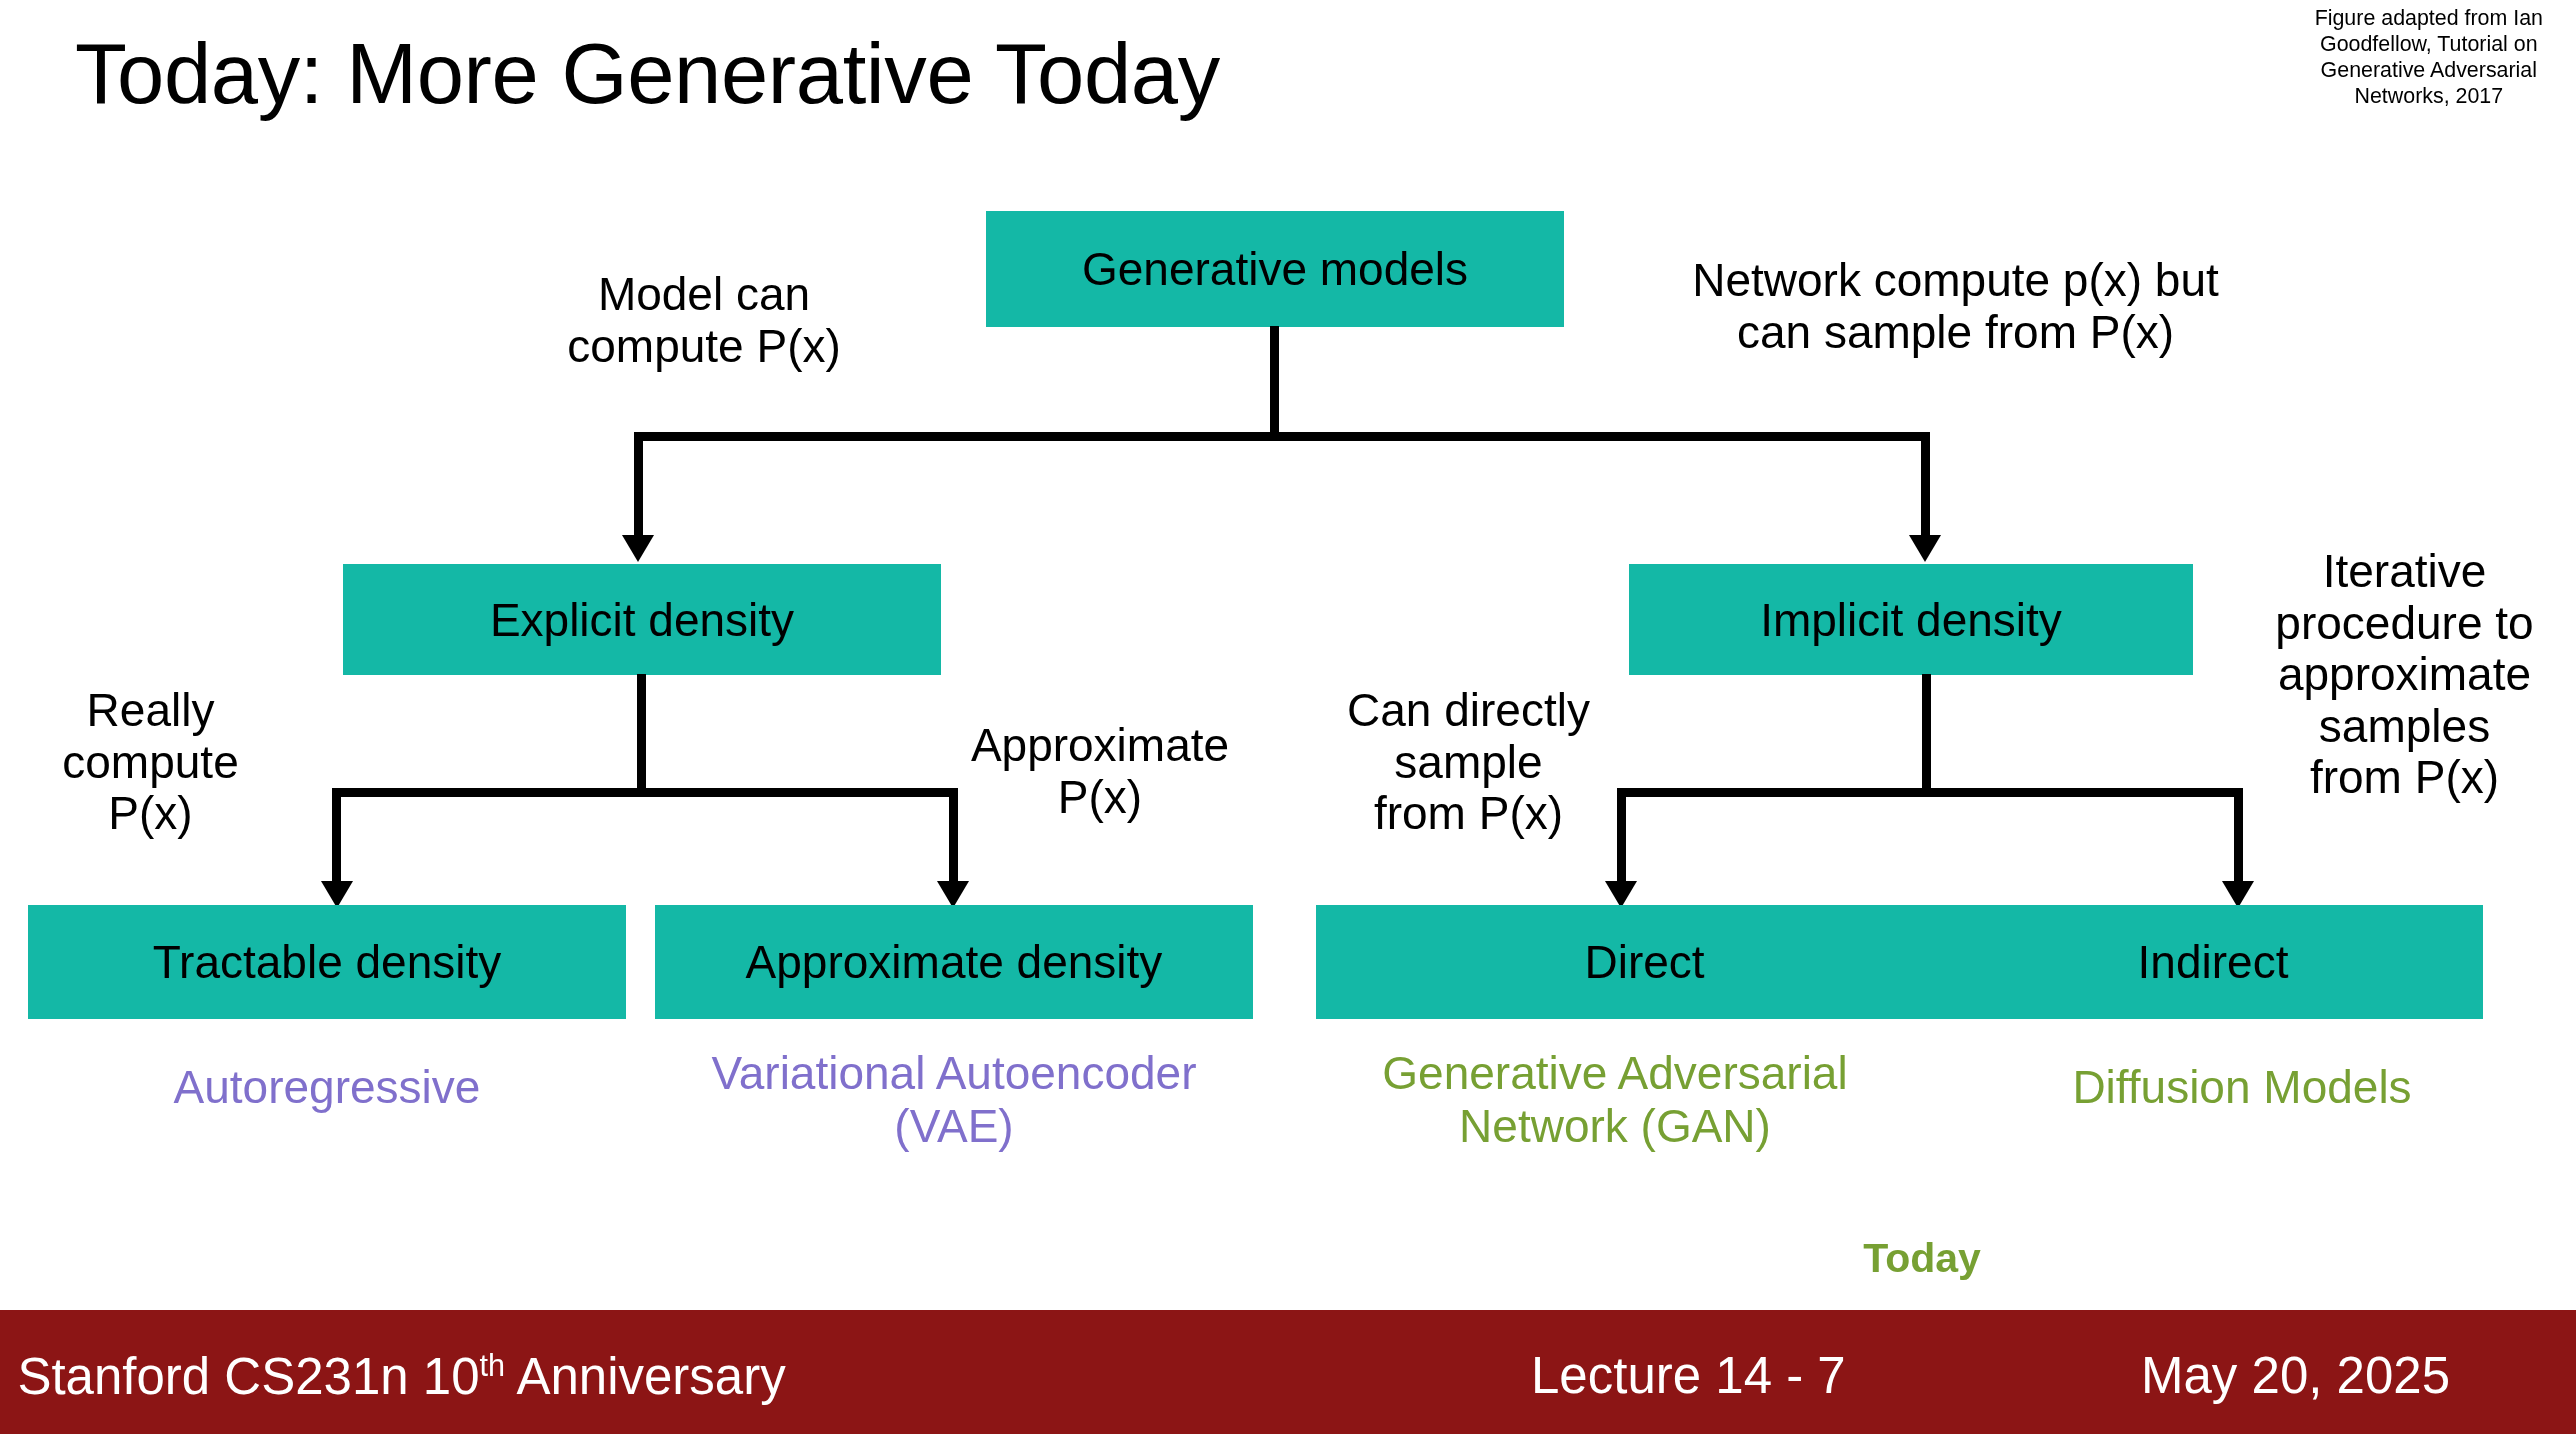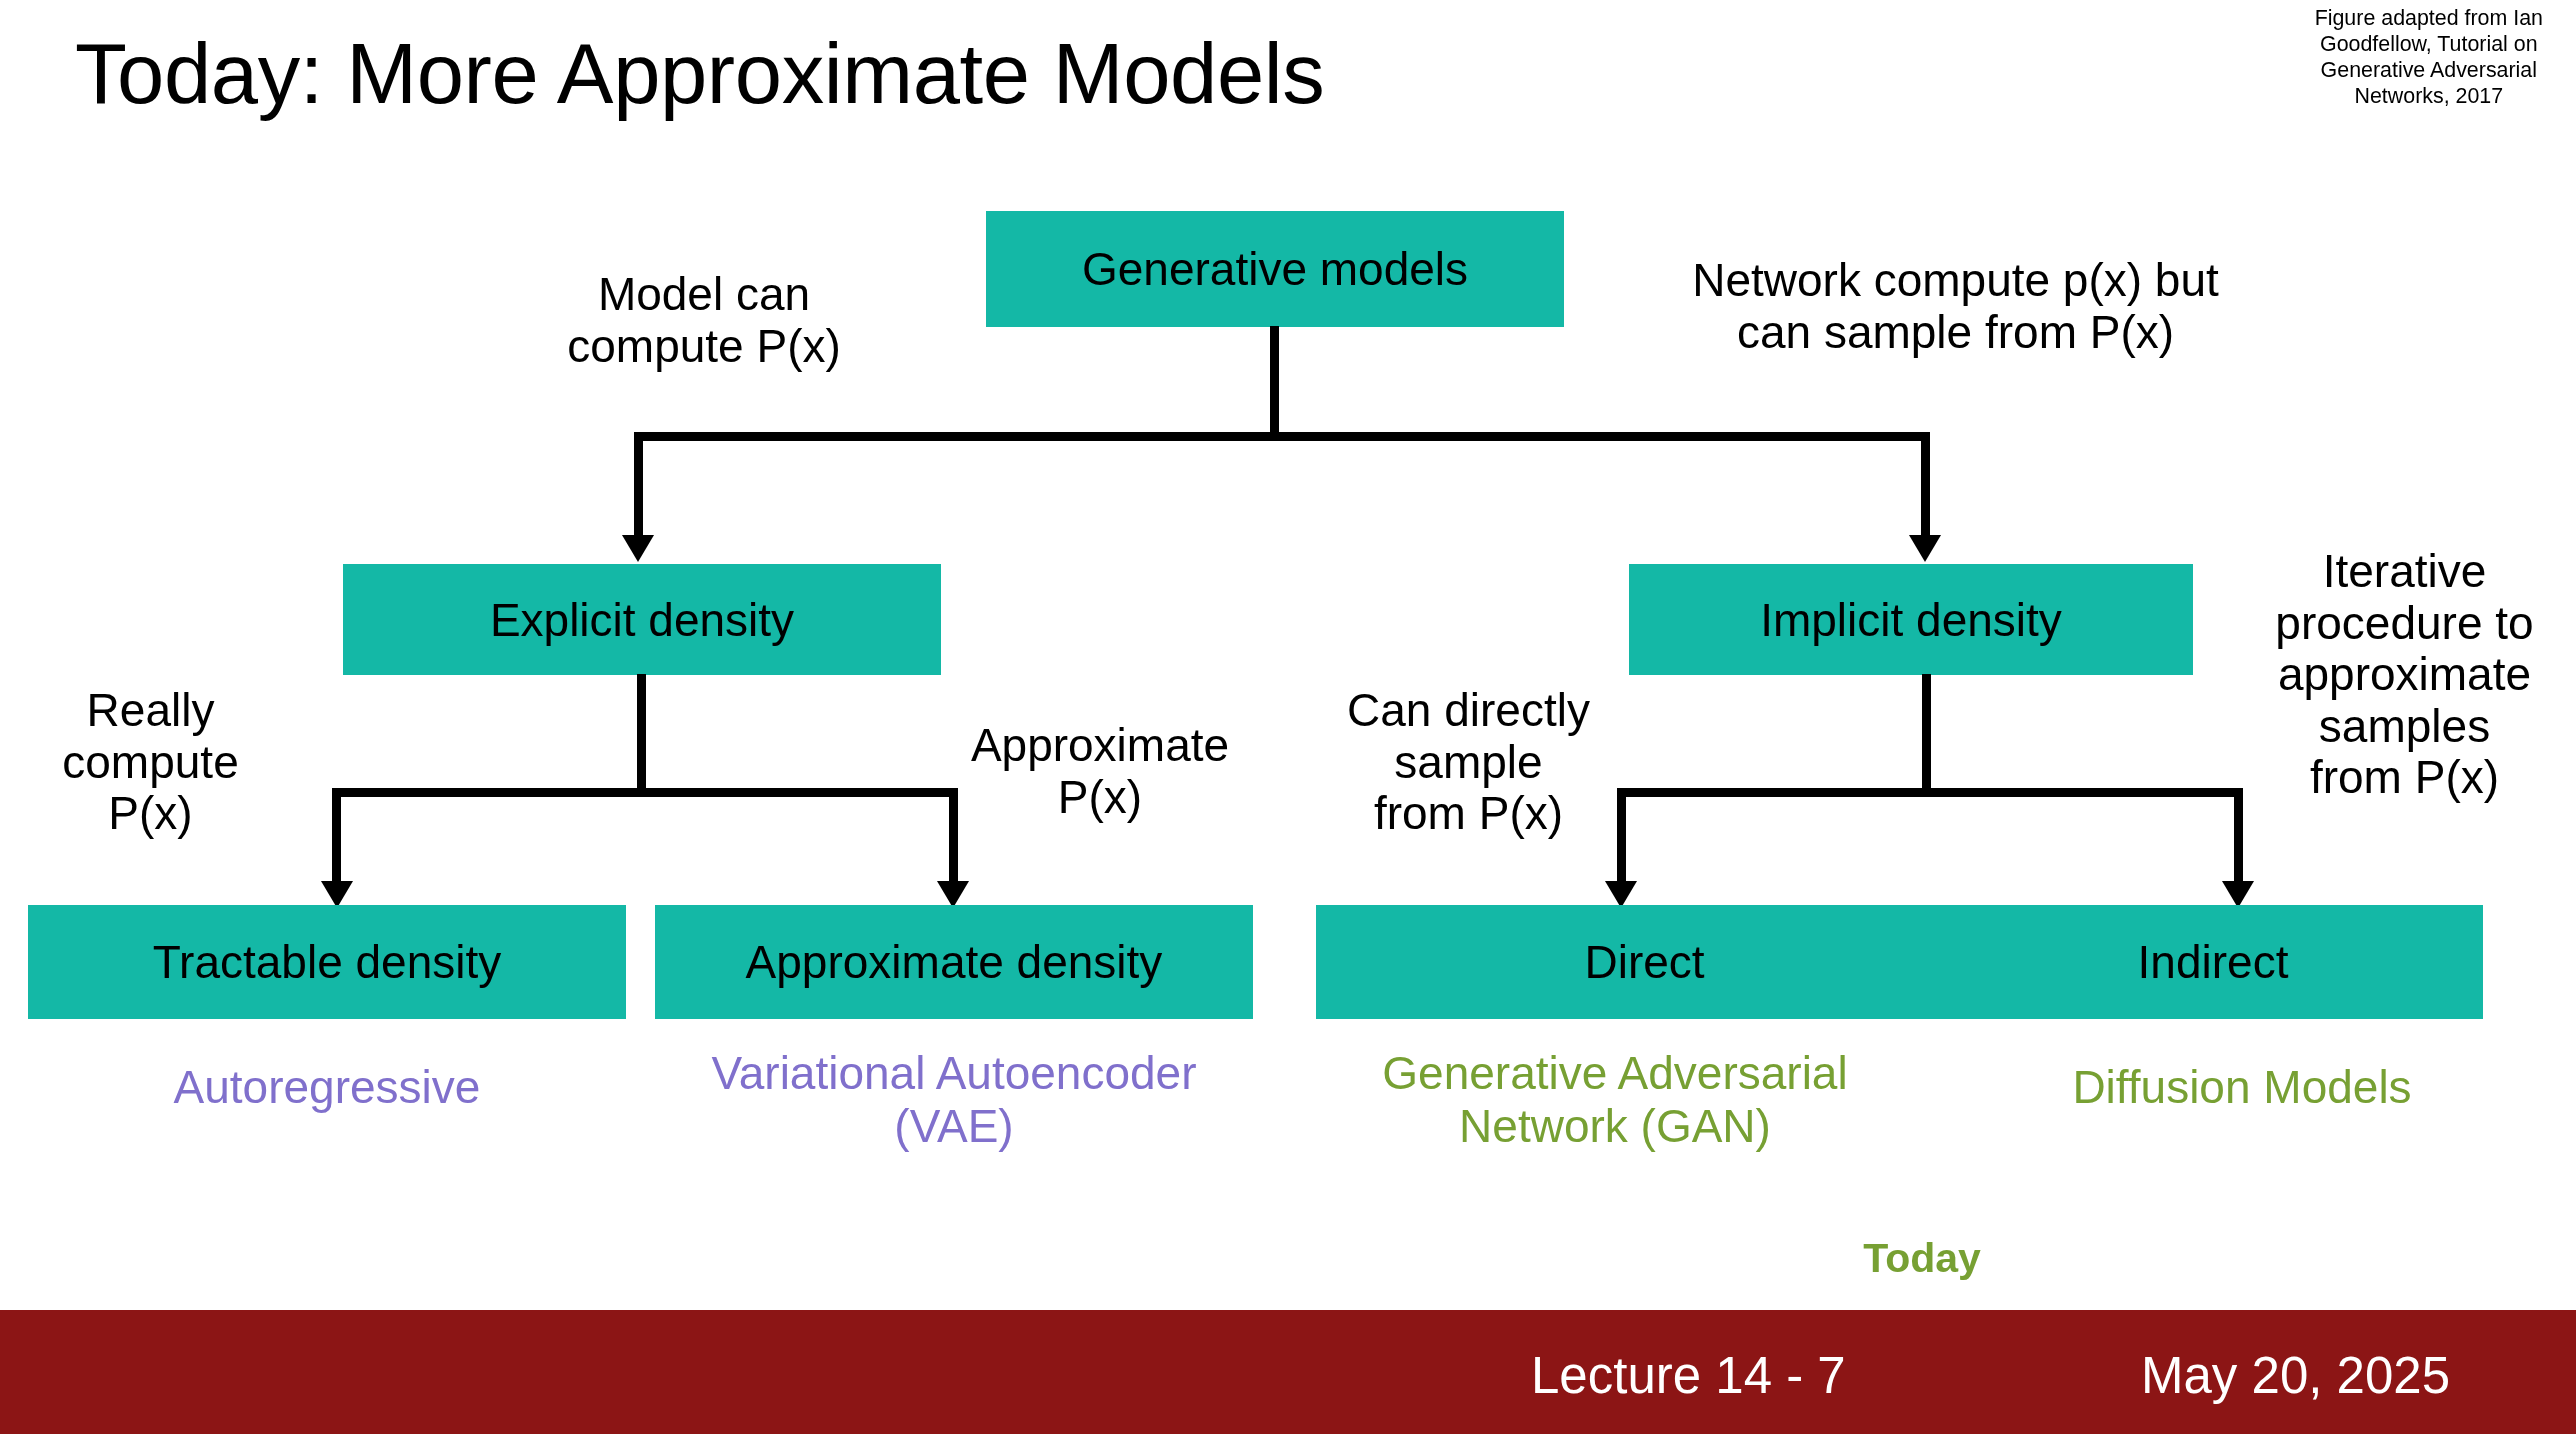--- a/index.html
+++ b/index.html
@@ -91,21 +91,21 @@
   #footer-left{left:17.4px;}
   #footer-center{left:1531px;text-align:right;}
   #footer-right{left:2141px;}
   sup{font-size:0.6em;vertical-align:super;}
 </style>
 </head>
 <body>
 
 <div id="slide">
 
-  <div class="abs" id="title">Today: More Approximate Models</div>
+  <div class="abs" id="title">Today: More Generative Today</div>
 
   <div class="abs" id="credit">Figure adapted from Ian Goodfellow, Tutorial on Generative Adversarial Networks, 2017</div>
 
   <div class="abs node" style="left:986px;top:211px;width:578px;height:116px;">
     <span>Generative models</span>
   </div>
 
   <div class="abs vline" style="left:1270px;top:326px;width:8.7px;height:111px;"></div>
 
   <div class="abs hline" style="left:634px;top:432px;width:1295px;height:8.7px;"></div>
@@ -173,18 +173,21 @@
   <div class="abs leaf purple" style="left:28px;top:1061px;width:598px;">Autoregressive</div>
   <div class="abs leaf purple" style="left:655px;top:1047px;width:598px;">Variational Autoencoder
 (VAE)</div>
   <div class="abs leaf green" style="left:1943px;top:1061px;width:598px;">Diffusion Models</div>
   <div class="abs leaf green" style="left:1316px;top:1047px;width:598px;">Generative Adversarial
 Network (GAN)</div>
 
   <div class="abs tag green" style="left:1623px;top:1235px;width:598px;">Today</div>
 
   <div class="abs" id="footer">
+    <div class="footertext" id="footer-left">
+      <span>Stanford CS231n 10</span><sup>th</sup><span> Anniversary</span>
+    </div>
     <div class="footertext" id="footer-center">Lecture 14 -  7</div>
     <div class="footertext" id="footer-right">May 20, 2025</div>
   </div>
 
 </div>
 
 
 </body></html>

